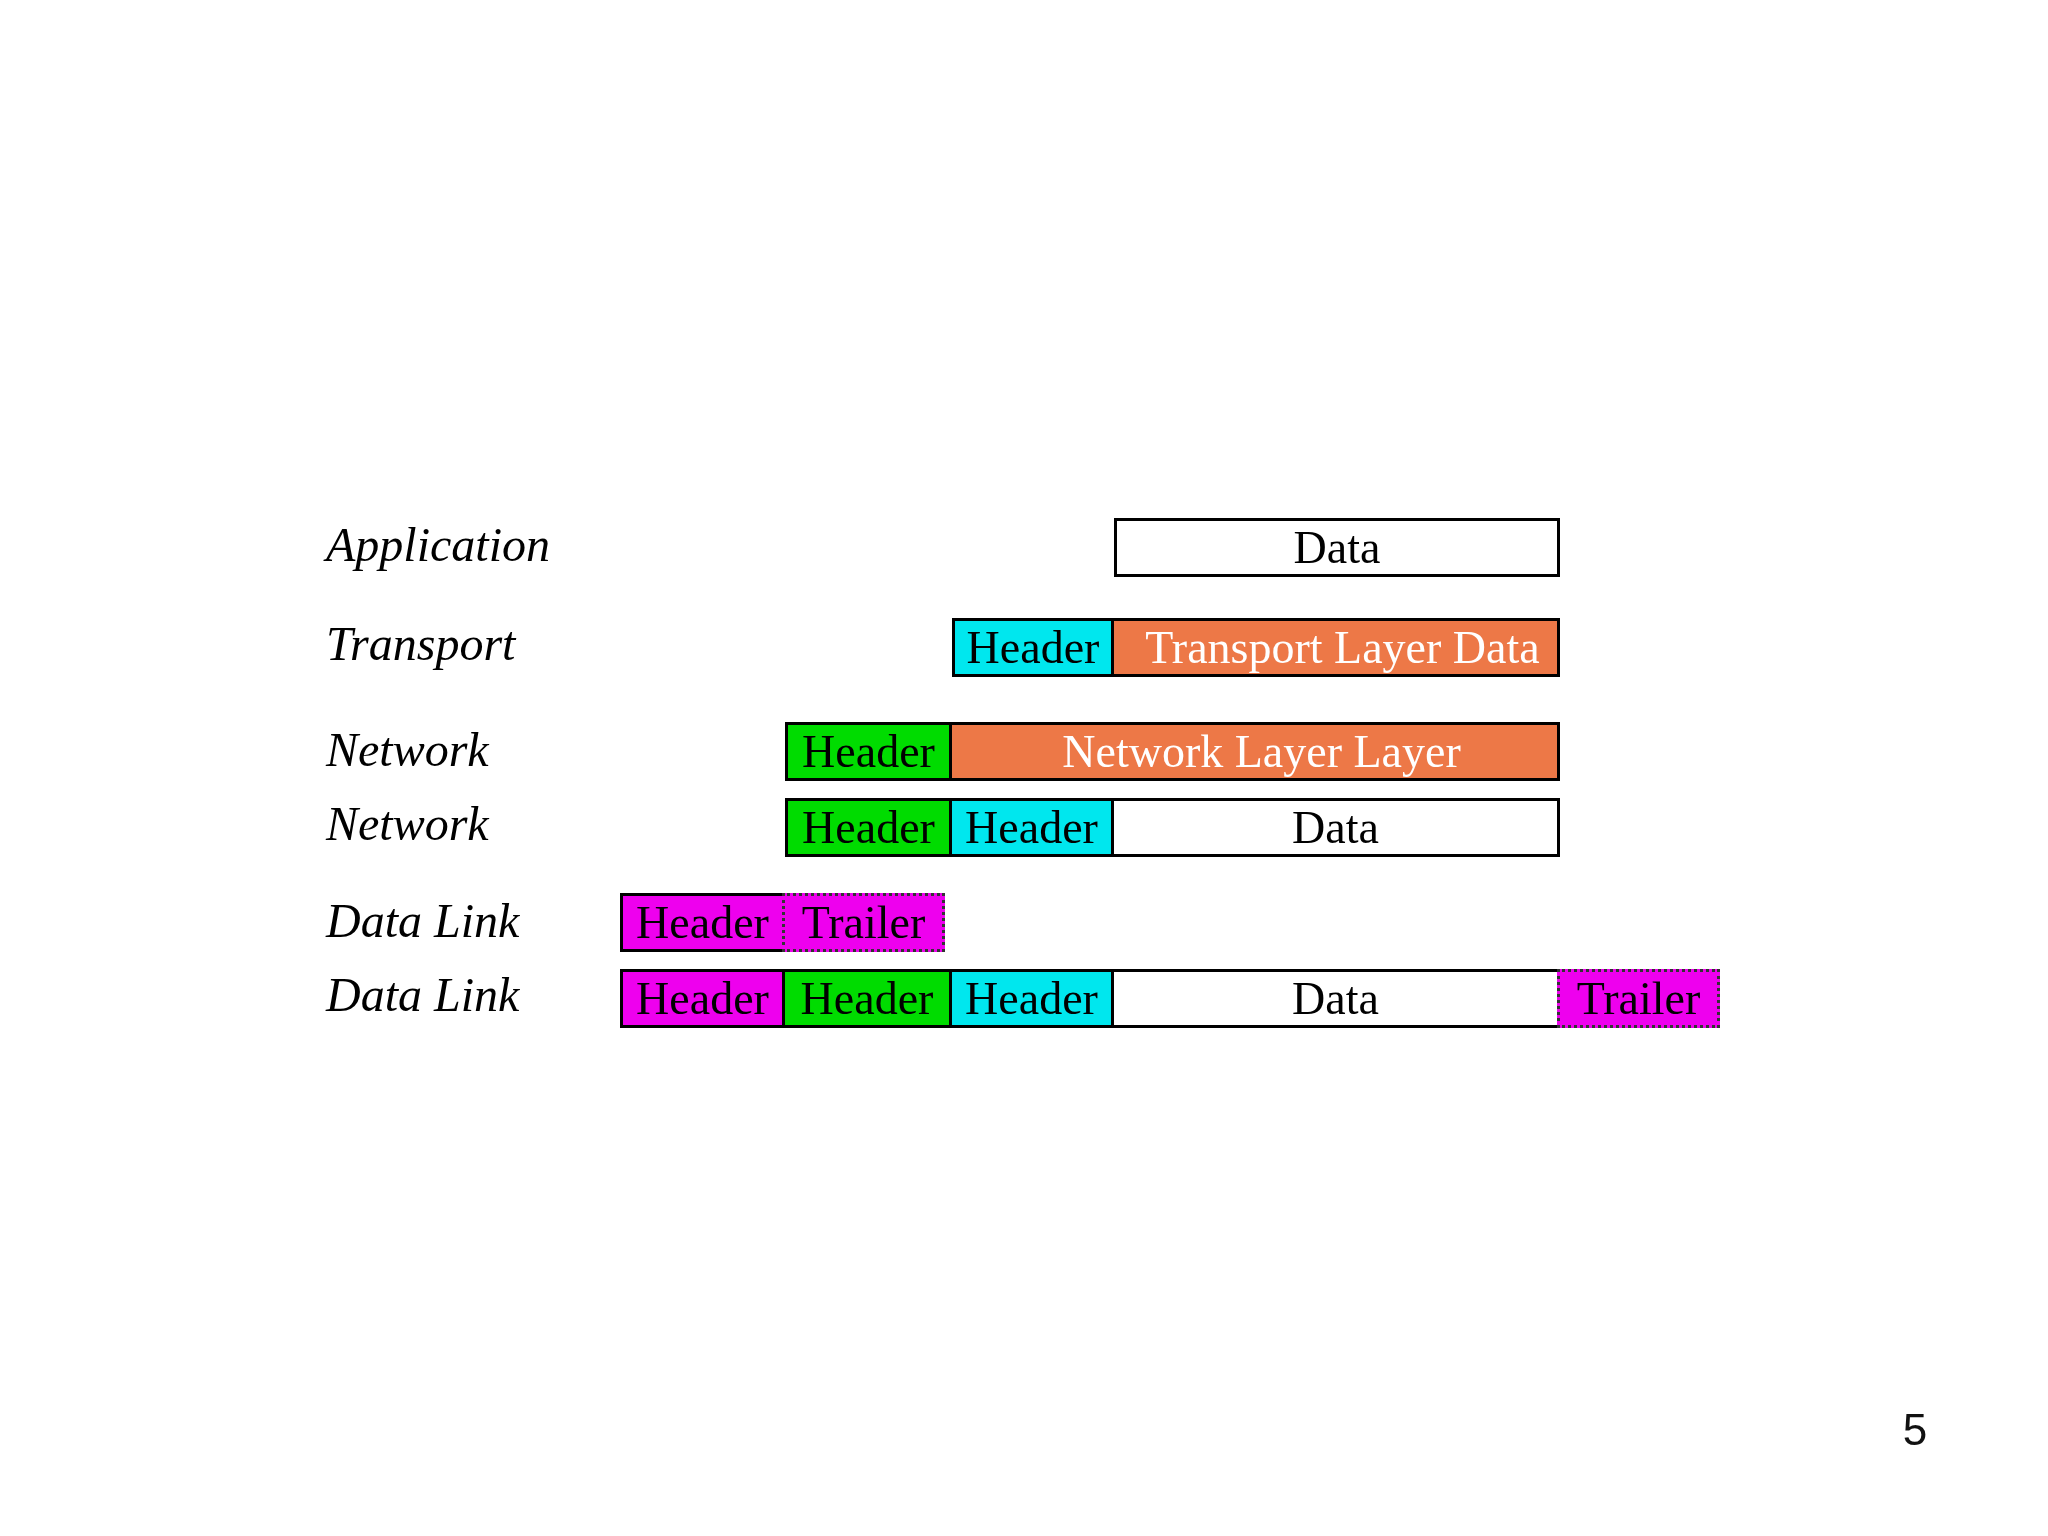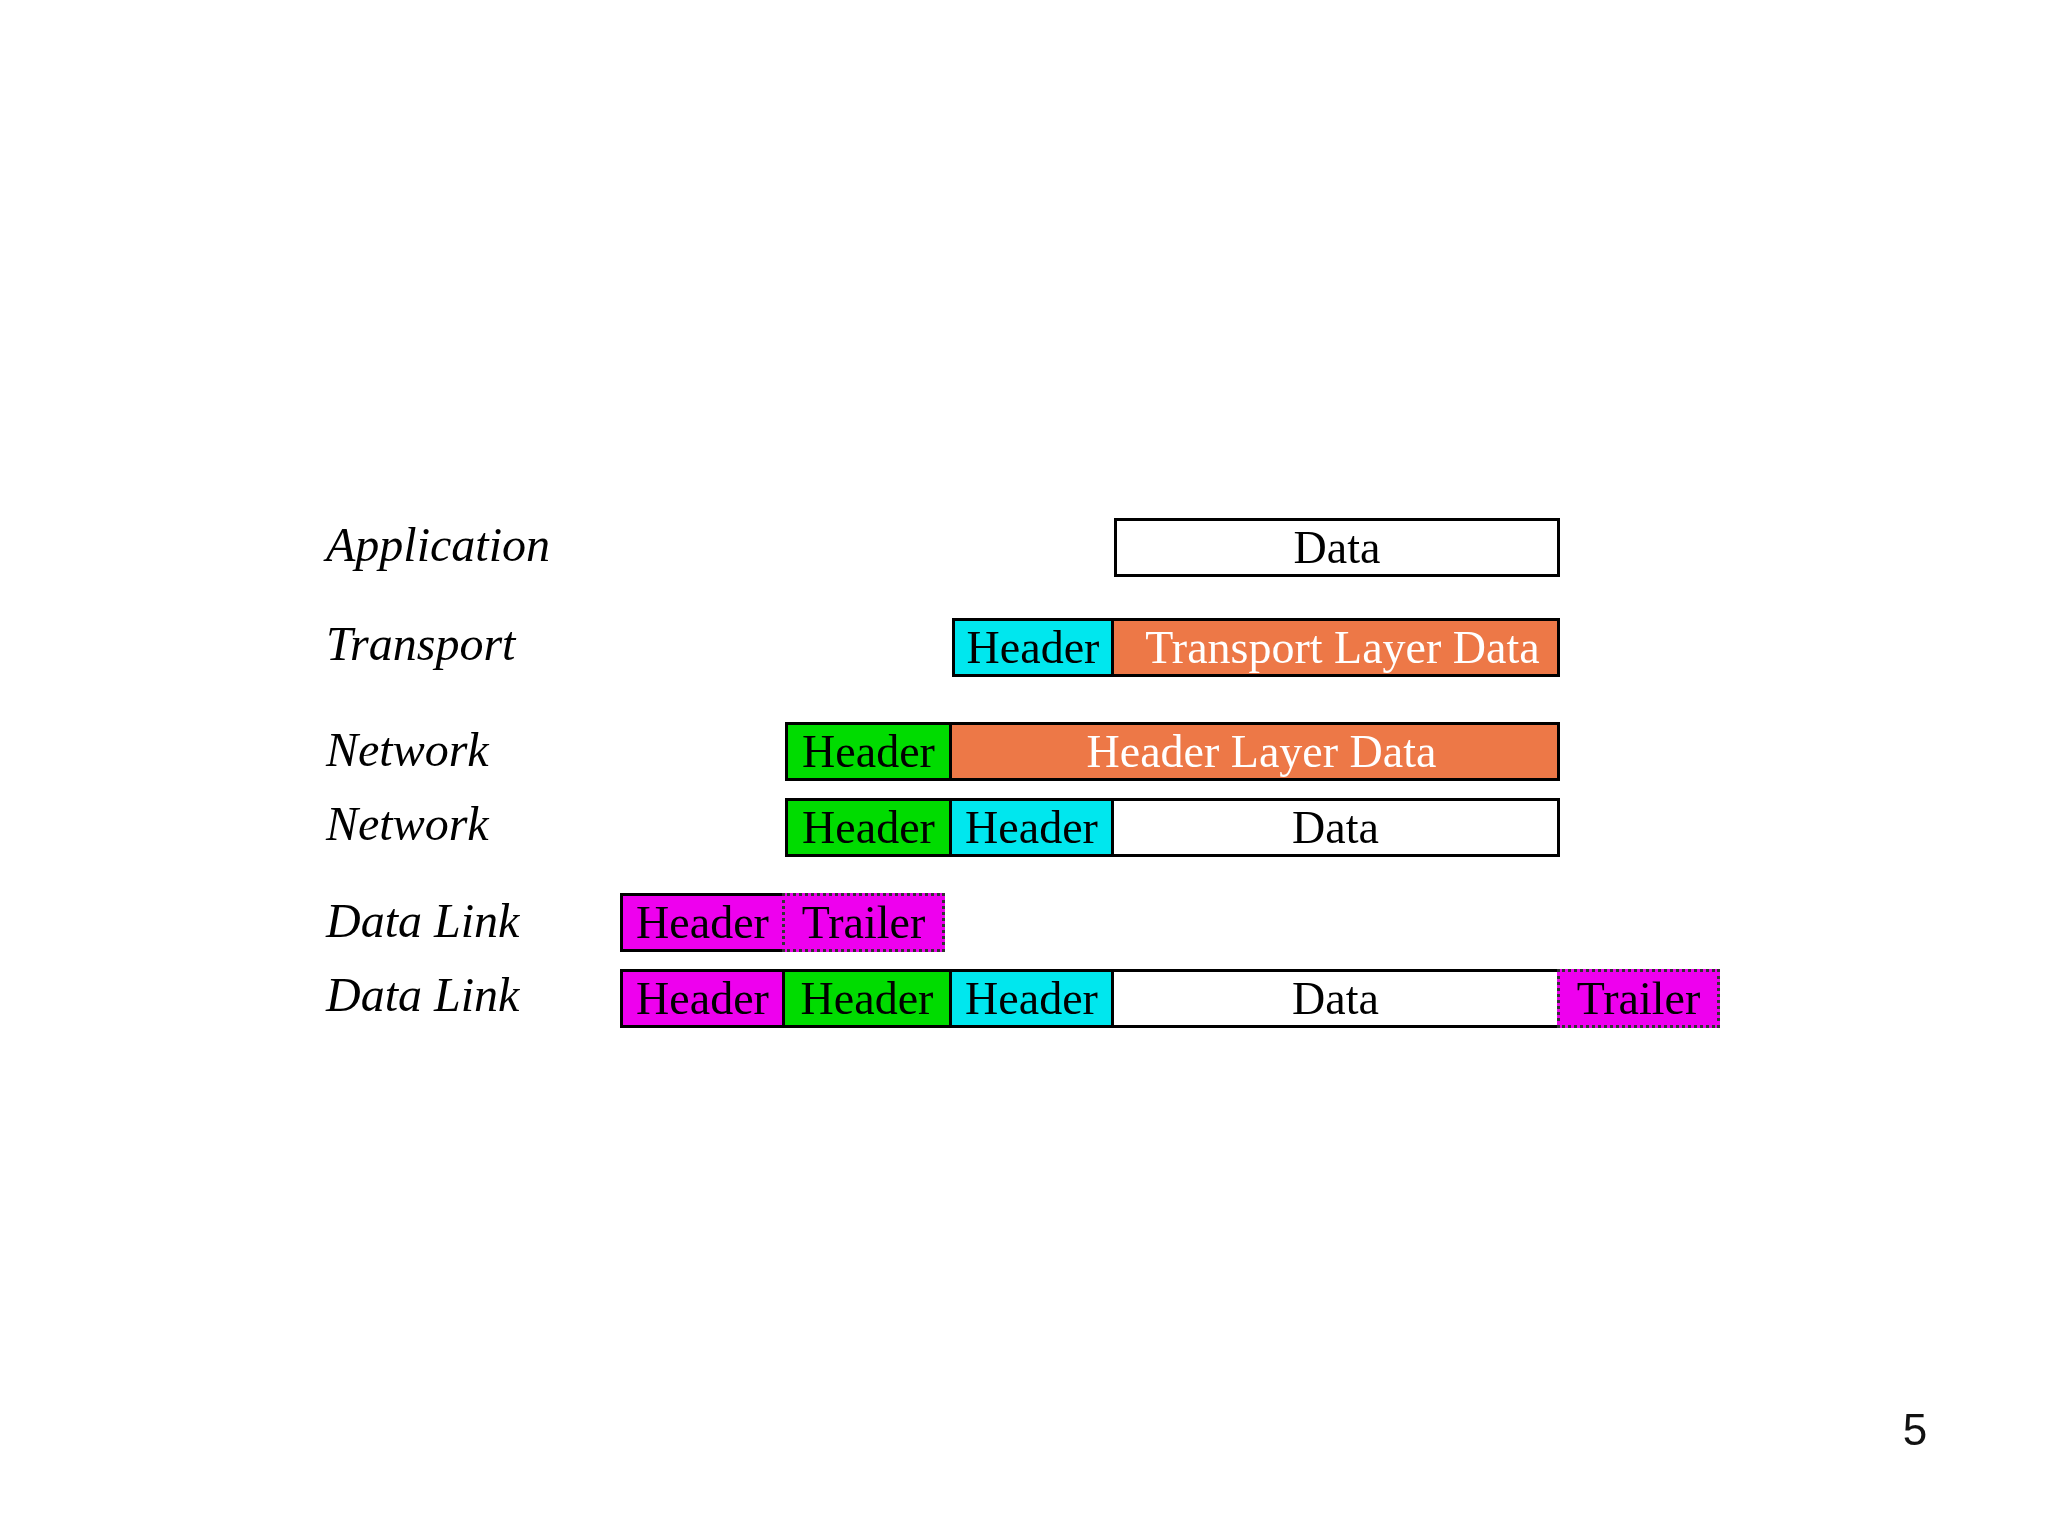--- a/index.html
+++ b/index.html
@@ -72,21 +72,21 @@
     <div class="seg c-white" style="width:446px;">Data</div>
   </div>
 
   <div class="row" style="left:952px;top:610px;height:67px;">
     <div class="seg c-cyan" style="width:162px;">Header</div>
     <div class="seg c-orange" style="width:449px;">Transport Layer Data</div>
   </div>
 
   <div class="row" style="left:785px;top:717px;height:64px;">
     <div class="seg c-green" style="width:167px;">Header</div>
-    <div class="seg c-orange" style="width:611px;">Header Layer Data</div>
+    <div class="seg c-orange" style="width:611px;">Network Layer Layer</div>
   </div>
 
   <div class="row" style="left:785px;top:790px;height:67px;">
     <div class="seg c-green" style="width:167px;">Header</div>
     <div class="seg c-cyan" style="width:165px;">Header</div>
     <div class="seg c-white" style="width:449px;">Data</div>
   </div>
 
   <div class="row" style="left:620px;top:888px;height:64px;">
     <div class="seg c-magenta" style="width:165px;">Header</div>

